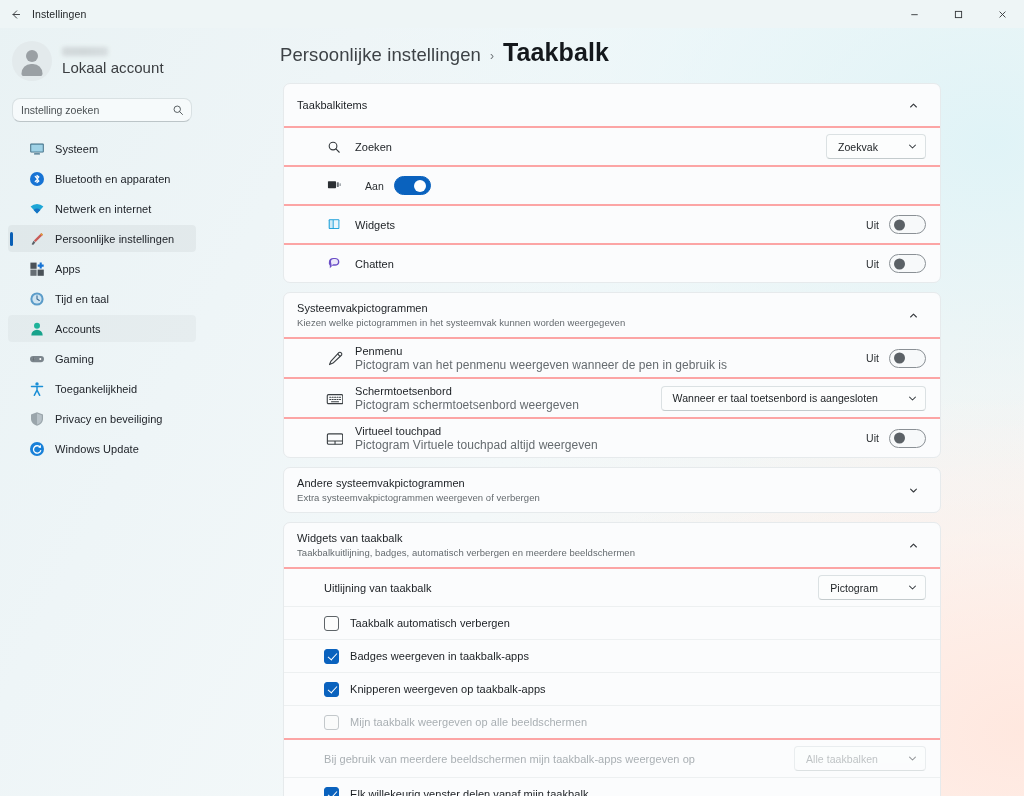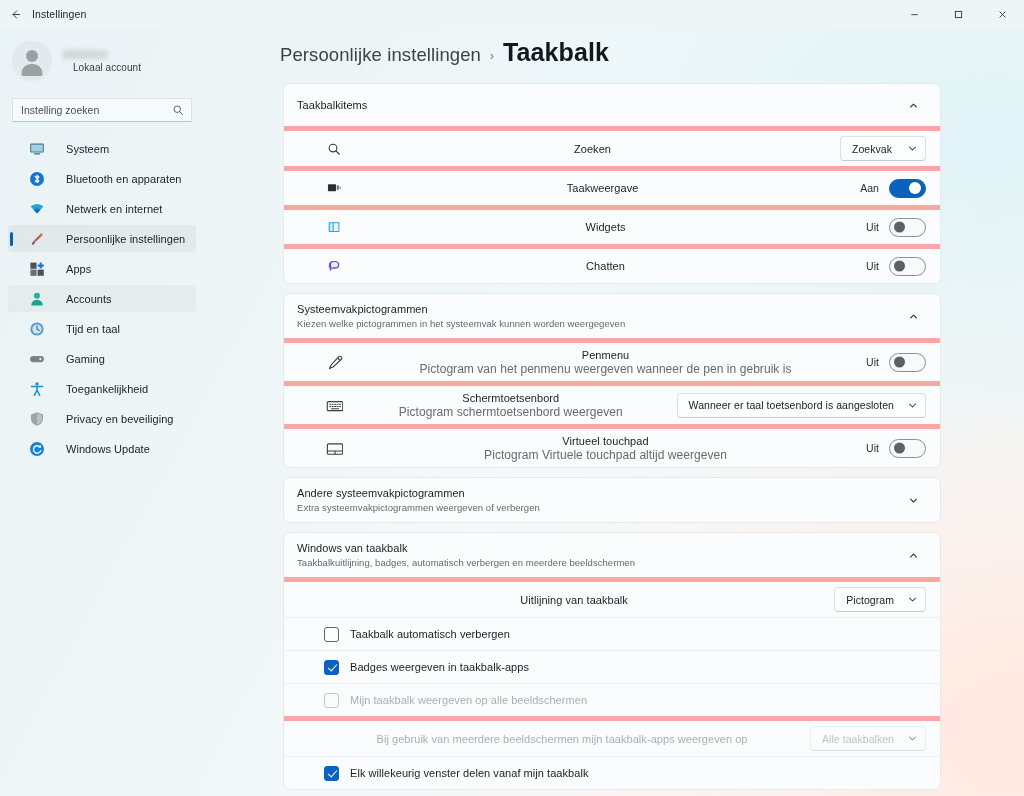--- a/index.html
+++ b/index.html
@@ -86,34 +86,33 @@
     background: #9aa0a4;
   }
   .acct-text { display: flex; flex-direction: column; gap: 3px; }
   .acct-name-blur {
     width: 46px; height: 9px; border-radius: 2px;
     background: linear-gradient(90deg, #d2d8da, #cfd6d8, #d6dcde);
     filter: blur(2.2px);
     opacity: .95;
   }
   .acct-sub {
-    font-size: 10px;
+    font-size: 15px;
     color: #3a3d40;
     letter-spacing: .05px;
-    margin-left: 11px;
   }
 
   .searchbox {
     position: relative;
     margin: 14px 0 0 12px;
     width: 180px; height: 24px;
     background: #f6fafb;
     border: 1px solid #d9e1e3;
     border-bottom-color: #bcc5c8;
-    border-radius: 0;
+    border-radius: 8px;
     display: flex; align-items: flex-start;
   }
   .searchbox input {
     border: 0; outline: 0; background: transparent;
     font-family: inherit;
     font-size: 10.5px; color: #3b4043;
     padding-left: 8px;
     width: 150px; height: 100%;
   }
   .searchbox input::placeholder { color: #4b5154; opacity: 1; }
@@ -124,21 +123,21 @@
   }
   .search-ic svg { display: block; }
 
   .navlist { margin-top: 13px; padding: 0 8px; }
   .navitem {
     position: relative;
     display: flex; align-items: center;
     height: 27px;
     padding-left: 20px;
     border-radius: 4px;
-    gap: 21px;
+    gap: 10px;
     margin-bottom: 3px;
     cursor: default;
   }
   .navitem.selected { background: rgba(0,0,0,0.045); }
   .navitem.hovered  { background: rgba(0,0,0,0.032); }
   .navitem.selected::before {
     content: "";
     position: absolute;
     left: 2px; top: 50%;
     transform: translateY(-50%);
@@ -222,23 +221,22 @@
     display: flex; align-items: center; justify-content: center;
     color: #35393d; flex: none;
   }
   .chev svg { display: block; }
 
   
   .row {
     display: flex; align-items: center;
     min-height: 39px;
     padding: 5px 14px 5px 40px;
-    border-top: 5px solid #fca5a5;
+    border-top: 2px solid #fca5a5;
     background: transparent;
-    text-align: center;
   }
   .row .rowicon {
     width: 20px; height: 20px; flex: none;
     display: flex; align-items: center; justify-content: center;
     margin-right: 11px;
   }
   .row .rowicon svg { display: block; }
   .row .rowtext { flex: 1; min-width: 0; }
   .row .rowtitle {
     font-size: 11px; color: #1b1f23;
@@ -288,21 +286,21 @@
   .combo {
     height: 25px;
     min-width: 86px;
     padding: 0 8px 0 11px;
     background: #fcfdfd;
     border: 1px solid #dbe1e3;
     border-bottom-color: #c4cbcd;
     border-radius: 4px;
     display: flex; align-items: center;
     justify-content: space-between;
-    gap: 14px;
+    gap: 30px;
     flex: none;
   }
   .combo .cval {
     font-size: 10.5px; color: #202427;
     letter-spacing: .05px; white-space: nowrap;
   }
   .combo .cchev { color: #3c4145; display: flex; align-items: center; }
   .combo .cchev svg { display: block; }
   .combo.wide { min-width: 212px; }
   .combo.w-centreren { min-width: 86px; }
@@ -448,38 +446,38 @@
           <span class="nav-ic">
             <svg width="16" height="16" viewBox="0 0 16 16" fill="none">
               <rect x="1.4" y="1.6" width="6.2" height="6.2" fill="#4a5258"></rect>
               <rect x="1.4" y="8.6" width="6.2" height="6.2" fill="#666e74"></rect>
               <rect x="8.6" y="8.6" width="6.2" height="6.2" fill="#4a5258"></rect>
               <path d="M11.7 1.6 v6 M8.7 4.6 h6" stroke="#1773d4" stroke-width="2.1"></path>
             </svg>
           </span>
           <span class="nav-label">Apps</span>
         </div>
-        <div class="navitem hovered">
-          <span class="nav-ic">
-            <svg width="16" height="16" viewBox="0 0 16 16" fill="none">
-              <circle cx="8" cy="4.7" r="3" fill="#1fb39a"></circle>
-              <path d="M2.3 14.4 a5.7 5.7 0 0 1 11.4 0 Z" fill="#18a38c"></path>
-            </svg>
-          </span>
-          <span class="nav-label">Accounts</span>
-        </div>
         <div class="navitem">
           <span class="nav-ic">
             <svg width="16" height="16" viewBox="0 0 16 16" fill="none">
               <circle cx="8" cy="8" r="6.6" fill="#5b9cc9"></circle>
               <circle cx="8" cy="8" r="4.6" fill="#cfe4f1"></circle>
               <path d="M8 4.8 V8 l2.3 1.5" stroke="#3b6c94" stroke-width="1.1" stroke-linecap="round"></path>
             </svg>
           </span>
           <span class="nav-label">Tijd en taal</span>
+        </div>
+        <div class="navitem hovered">
+          <span class="nav-ic">
+            <svg width="16" height="16" viewBox="0 0 16 16" fill="none">
+              <circle cx="8" cy="4.7" r="3" fill="#1fb39a"></circle>
+              <path d="M2.3 14.4 a5.7 5.7 0 0 1 11.4 0 Z" fill="#18a38c"></path>
+            </svg>
+          </span>
+          <span class="nav-label">Accounts</span>
         </div>
         <div class="navitem">
           <span class="nav-ic">
             <svg width="16" height="16" viewBox="0 0 16 16" fill="none">
               <rect x="1" y="5" width="14" height="6.2" rx="3.1" fill="#7b858c"></rect>
               <circle cx="11.3" cy="8.1" r="1" fill="#fff"></circle>
               <circle cx="4.6" cy="8.1" r="1.1" fill="#cfd6da"></circle>
               <path d="M3 8.1 h3.2 M4.6 6.6 v3" stroke="#5d666c" stroke-width=".9"></path>
             </svg>
           </span>
@@ -558,23 +556,20 @@
             </div>
           </div>
           <div class="row">
             <span class="rowicon">
               <svg width="15" height="15" viewBox="0 0 16 16" fill="none">
                 <rect x="1" y="3.4" width="8.6" height="7.4" rx=".7" fill="#2b2f33"></rect>
                 <rect x="10.4" y="4.6" width="2.2" height="5" rx=".5" fill="#6e747a"></rect>
                 <rect x="13.3" y="5.6" width="1.5" height="3" rx=".4" fill="#9aa0a6"></rect>
               </svg>
             </span>
-            <div class="rowtext">
-              <div class="rowtitle">Taakweergave</div>
-            </div>
             <div class="rowright">
               <span class="state-lbl">Aan</span>
               <span class="toggle on">
                 <span class="knob"></span>
               </span>
             </div>
           </div>
           <div class="row">
             <span class="rowicon">
               <svg width="15" height="15" viewBox="0 0 16 16" fill="none">
@@ -691,21 +686,21 @@
             <span class="chev">
               <svg width="11" height="11" viewBox="0 0 11 11" fill="none">
                 <path d="M2.6 4.1 L5.5 7 L8.4 4.1" stroke="currentColor" stroke-width="1.1" stroke-linecap="round" stroke-linejoin="round"></path>
               </svg>
             </span>
           </div>
         </div>
         <div class="card">
           <div class="exp-head">
             <div class="txt">
-              <div class="exp-title">Windows van taakbalk</div>
+              <div class="exp-title">Widgets van taakbalk</div>
               <div class="exp-sub">Taakbalkuitlijning, badges, automatisch verbergen en meerdere beeldschermen</div>
             </div>
             <span class="chev">
               <svg width="11" height="11" viewBox="0 0 11 11" fill="none">
                 <path d="M2.6 7 L5.5 4.1 L8.4 7" stroke="currentColor" stroke-width="1.1" stroke-linecap="round" stroke-linejoin="round"></path>
               </svg>
             </span>
           </div>
           <div class="row">
             <div class="rowtext">
@@ -723,20 +718,24 @@
             </div>
           </div>
           <div class="cbrow">
             <span class="cbox"></span>
             <span class="cblabel">Taakbalk automatisch verbergen</span>
           </div>
           <div class="cbrow">
             <span class="cbox checked"></span>
             <span class="cblabel">Badges weergeven in taakbalk-apps</span>
           </div>
+          <div class="cbrow">
+            <span class="cbox checked"></span>
+            <span class="cblabel">Knipperen weergeven op taakbalk-apps</span>
+          </div>
           <div class="cbrow dim">
             <span class="cbox dim"></span>
             <span class="cblabel">Mijn taakbalk weergeven op alle beeldschermen</span>
           </div>
           <div class="row dim">
             <div class="rowtext">
               <div class="rowlabel-only">Bij gebruik van meerdere beeldschermen mijn taakbalk-apps weergeven op</div>
             </div>
             <div class="rowright">
               <div class="combo disabled">

